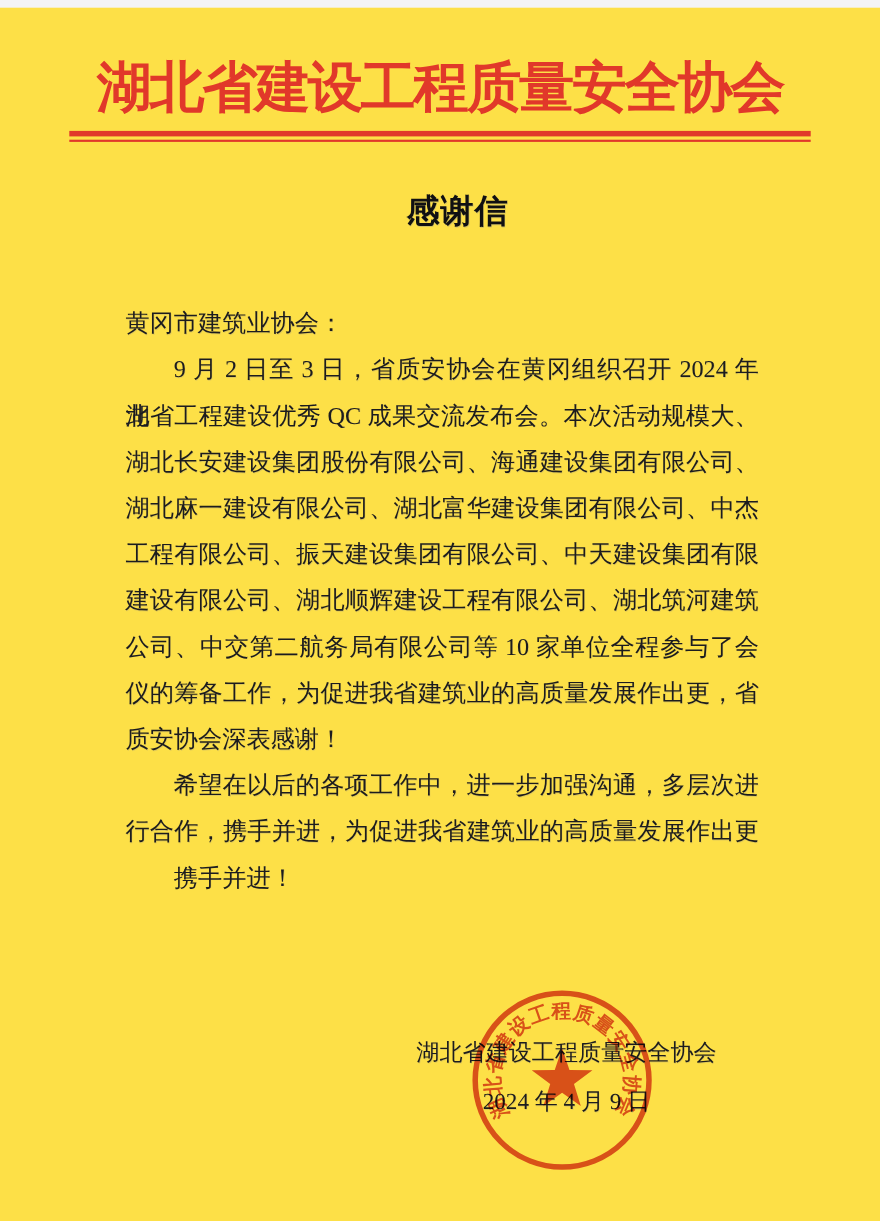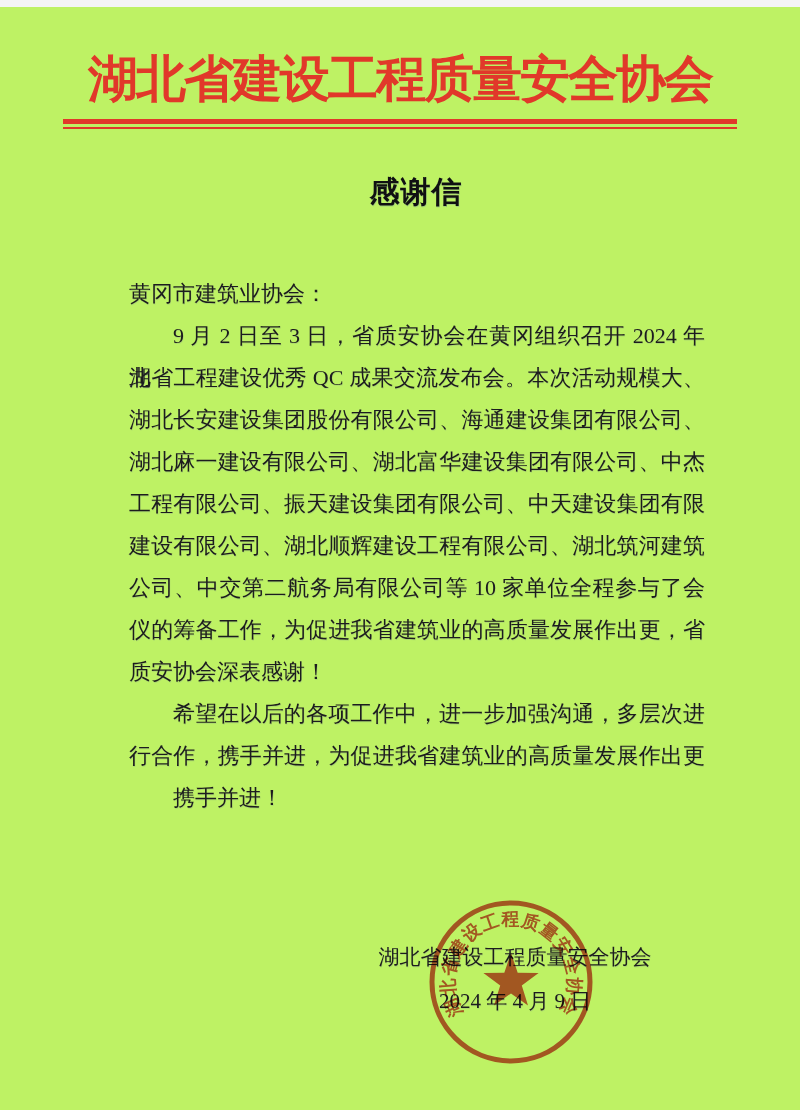--- a/index.html
+++ b/index.html
@@ -1,20 +1,20 @@
 <!DOCTYPE html>
 <html><head>
 <meta charset="utf-8">
 <style>
   html, body { margin: 0; padding: 0; background: #ffffff; }
   .page {
     position: relative;
     width: 800px;
     height: 1110px;
-    background: #bef264;
+    background: #fde047;
     overflow: hidden;
     font-family: "Liberation Serif", serif;
     border-right: 1px solid #e9e9ea;
   }
   .top-strip {
     position: absolute;
     left: 0; top: 0;
     width: 100%; height: 7px;
     background: #f4f4f5;
   }
@@ -49,21 +49,20 @@
     text-shadow: 0.6px 0.6px 0 rgba(70,90,190,0.22);
     padding-left: 16px;
   }
   .body {
     position: absolute;
     left: 114px; top: 273px;
     width: 576px;
     font-size: 22px;
     color: #1c1c1e;
     text-shadow: 0.5px 0.8px 0 rgba(86,96,178,0.16);
-    margin-left: 15px;
   }
   .body-line {
     height: 42px;
     line-height: 42px;
     white-space: nowrap;
   }
   .body-line.fill {
     white-space: normal;
     text-align: justify;
     text-align-last: justify;

